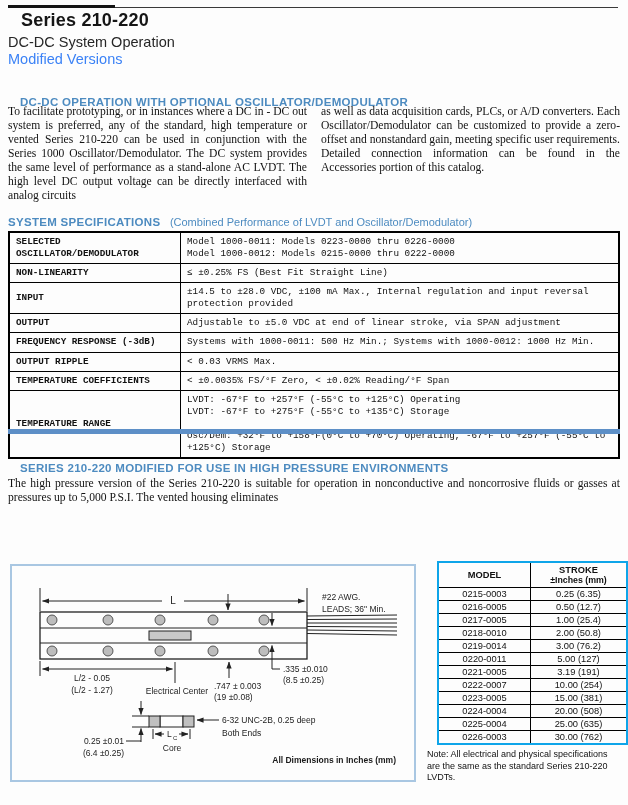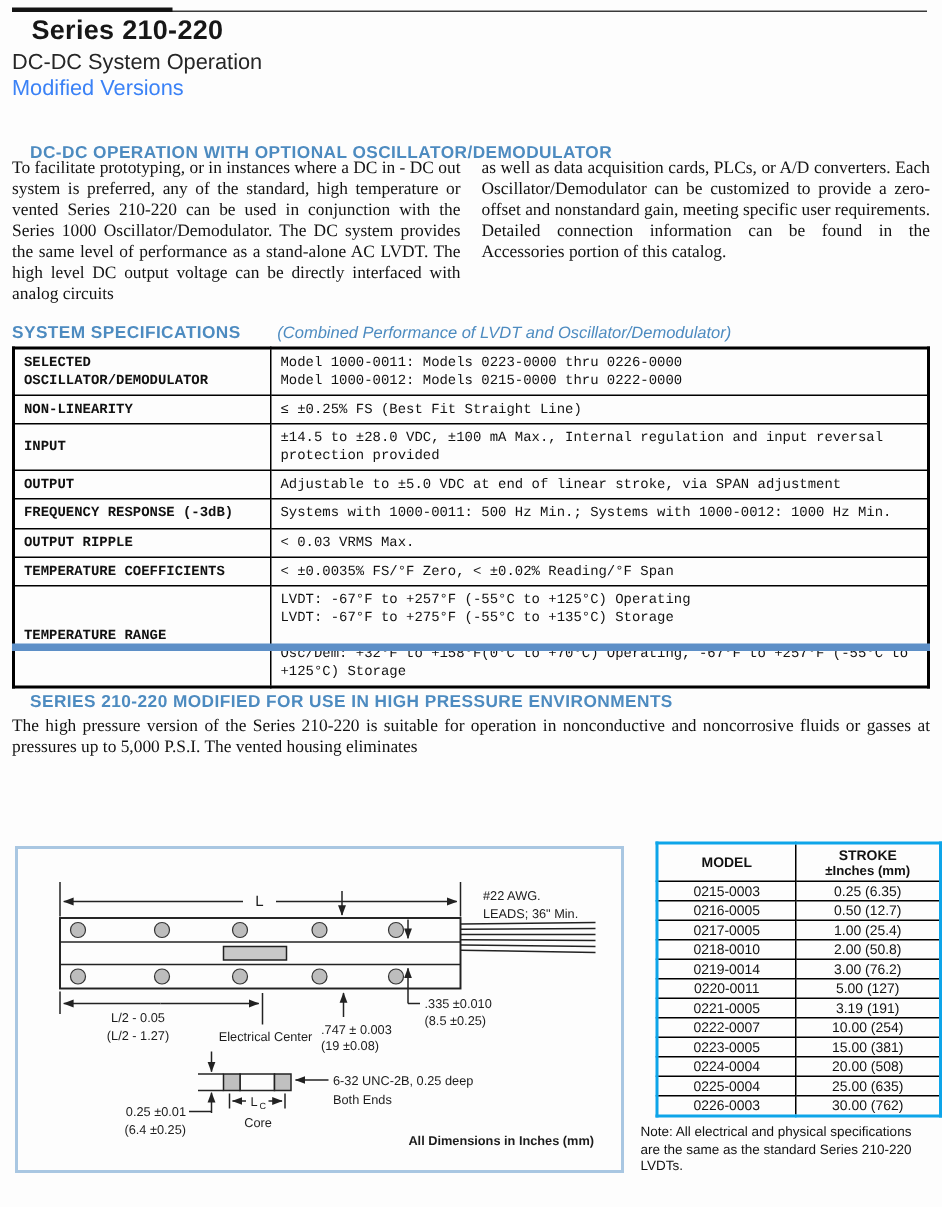--- a/index.html
+++ b/index.html
@@ -21,21 +21,21 @@
   #h-diag{left:8px;top:577px;padding-left:21px;}
 
   .twocol{position:absolute;left:8px;width:612px;display:flex;gap:14px;}
   .twocol p{margin:0;flex:1;font-family:"Liberation Serif",serif;font-size:11.6px;
             line-height:1.21;text-align:justify;color:#121212;}
   #osc-cols{top:105px;}
   #hp-cols{top:477px;}
 
   .specs-line{position:absolute;left:8px;top:212px;white-space:nowrap;}
   .specs-line h2{display:inline;margin:0;font-size:11.5px;font-weight:bold;color:#4d8bc0;letter-spacing:.3px;}
-  .specs-sub{display:inline;margin-left:20px;font-size:11px;font-style:italic;color:#4d8bc0;}
+  .specs-sub{display:inline;margin-left:5px;font-size:11px;color:#4d8bc0;}
 
   .spec-table{position:absolute;left:8px;top:231px;width:612px;border-collapse:collapse;
               border:2px solid #000;font-size:9.3px;table-layout:fixed;font-family:Liberation Mono, monospace;}
   .spec-table td{border:1px solid #000;padding:3px 6px;vertical-align:middle;
                  white-space:pre-line;line-height:1.3;color:#111;}
   .spec-table td.lbl{width:158px;font-weight:bold;}
 
   .bluebar{position:absolute;left:8px;top:429px;width:612px;height:5px;background:#5d8fc7;}
 
   .diagram-box{position:absolute;left:10px;top:564px;width:402px;height:214px;border:2px solid #a9c7e2;background:#fdfdfd;}

